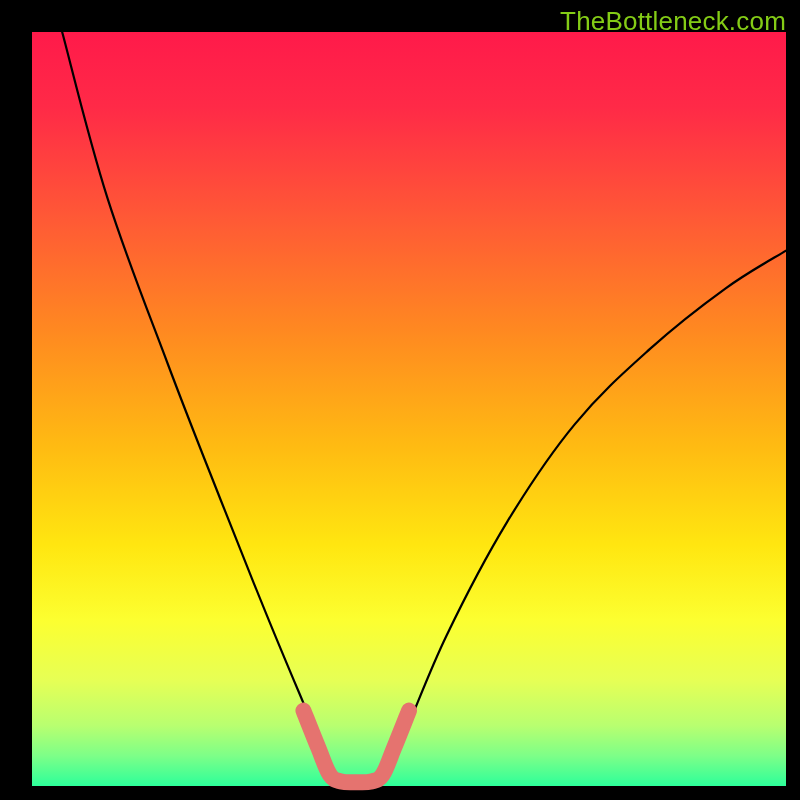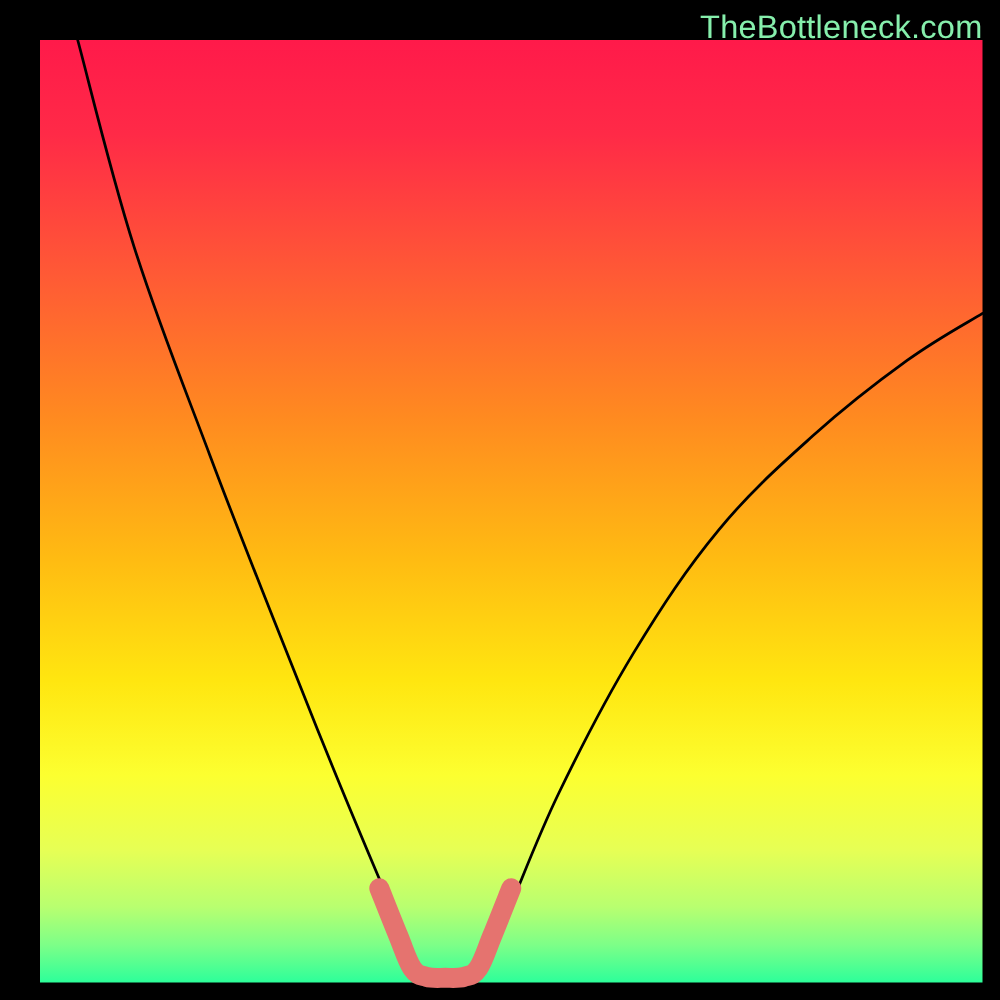--- a/index.html
+++ b/index.html
@@ -16,21 +16,21 @@
     width: 800px;
     height: 800px;
     background: #000;
   }
   .watermark {
     position: absolute;
     top: 6px;
     right: 14px;
     font-size: 26px;
     font-weight: 400;
-    color: #86efac;
+    color: #84cc16;
     letter-spacing: 0.2px;
     z-index: 5;
     user-select: none;
     pointer-events: none;
   }
   svg {
     position: absolute;
     left: 0;
     top: 0;
     width: 800px;

